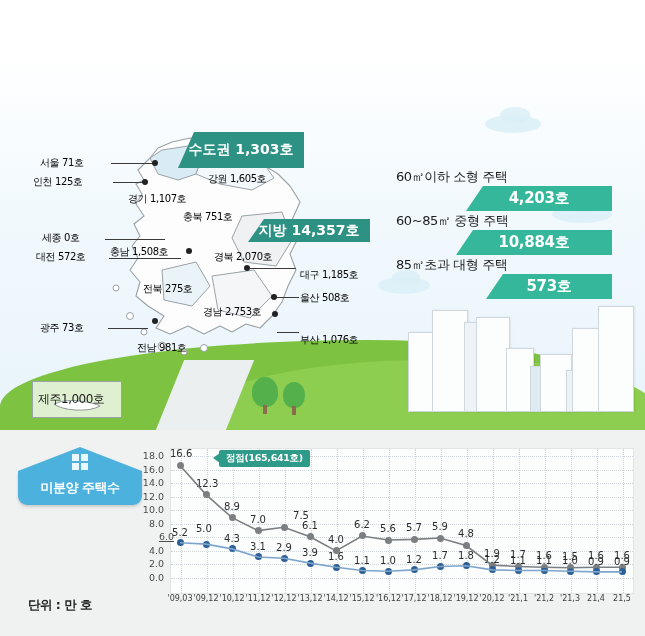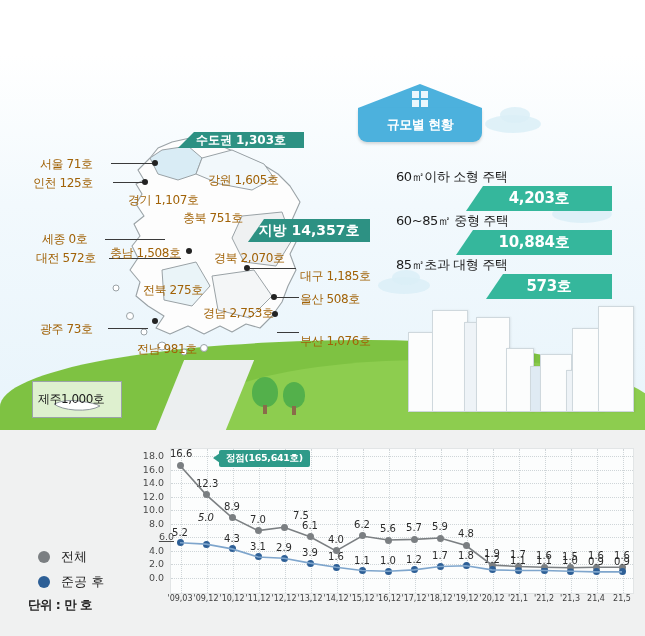--- a/index.html
+++ b/index.html
@@ -67,21 +67,21 @@
   .ribbon{
     position:absolute;background:#2d9183;color:#fff;font-weight:bold;
     display:flex;align-items:center;justify-content:center;white-space:nowrap;
     box-shadow:0 1px 2px rgba(0,0,0,.18);
   }
   .ribbon.left-cut{clip-path:polygon(16px 0,100% 0,100% 100%,0 100%);}
 
   .mint{background:#35b79c;}
 
   
-  .maplbl{position:absolute;font-size:12px;color:#a16207;white-space:nowrap;letter-spacing:-.4px;}
+  .maplbl{position:absolute;font-size:10px;color:#000000;white-space:nowrap;letter-spacing:-.4px;}
   .leader{position:absolute;background:#3a3a3a;height:1px;}
   .dot{position:absolute;width:6px;height:6px;border-radius:50%;background:#222;}
 
   .jeju-box{position:absolute;left:32px;top:381px;width:88px;height:35px;border:1px solid #9aa3a8;background:rgba(255,255,255,.75);}
   .jeju-box span{position:absolute;left:5px;top:9px;font-size:12px;color:#1c1c1c;letter-spacing:-.5px;}
 
   
   .size-row-label{position:absolute;font-size:13px;color:#1c1c1c;letter-spacing:-.4px;white-space:nowrap;}
   .size-val{
     position:absolute;height:25px;color:#fff;font-size:15px;font-weight:bold;
@@ -176,111 +176,101 @@
 
     <circle cx="24" cy="168" r="3" fill="#fff" stroke="#9aa2a6"></circle>
     <circle cx="38" cy="196" r="3.5" fill="#fff" stroke="#9aa2a6"></circle>
     <circle cx="52" cy="212" r="3" fill="#fff" stroke="#9aa2a6"></circle>
     <circle cx="70" cy="226" r="4" fill="#fff" stroke="#9aa2a6"></circle>
     <circle cx="92" cy="232" r="3" fill="#fff" stroke="#9aa2a6"></circle>
     <circle cx="112" cy="228" r="3.5" fill="#fff" stroke="#9aa2a6"></circle>
   </svg>
 
 
-  <div class="house-badge" style="left:358px;top:84px;width:124px;">
+
+  <div class="ribbon left-cut" style="left:178px;top:132px;width:126px;height:36px;font-size:14px;">
+    <span>수도권  1,303호</span>
+  </div>
+  <div class="ribbon left-cut" style="left:248px;top:219px;width:122px;height:23px;font-size:14px;">
+    <span>지방  14,357호</span>
+  </div>
+
+  <div class="maplbl" style="left:40px;top:156px;">서울 71호</div>
+  <div class="leader" style="left:111px;top:163px;width:44px;"></div>
+  <div class="dot" style="left:152px;top:160px;"></div>
+
+  <div class="maplbl" style="left:33px;top:175px;">인천 125호</div>
+  <div class="leader" style="left:113px;top:182px;width:32px;"></div>
+  <div class="dot" style="left:142px;top:179px;"></div>
+
+  <div class="maplbl" style="left:128px;top:192px;">경기 1,107호</div>
+  <div class="maplbl" style="left:208px;top:172px;">강원 1,605호</div>
+  <div class="maplbl" style="left:183px;top:210px;">충북 751호</div>
+
+  <div class="maplbl" style="left:42px;top:231px;">세종 0호</div>
+  <div class="leader" style="left:105px;top:239px;width:60px;"></div>
+
+  <div class="maplbl" style="left:36px;top:250px;">대전 572호</div>
+  <div class="leader" style="left:109px;top:258px;width:72px;"></div>
+  <div class="dot" style="left:186px;top:248px;"></div>
+
+  <div class="maplbl" style="left:110px;top:245px;">충남 1,508호</div>
+
+  <div class="maplbl" style="left:214px;top:250px;">경북  2,070호</div>
+  <div class="dot" style="left:244px;top:265px;"></div>
+  <div class="leader" style="left:250px;top:268px;width:46px;"></div>
+  <div class="maplbl" style="left:300px;top:268px;">대구 1,185호</div>
+
+  <div class="dot" style="left:271px;top:294px;"></div>
+  <div class="leader" style="left:277px;top:297px;width:22px;"></div>
+  <div class="maplbl" style="left:300px;top:291px;">울산 508호</div>
+
+  <div class="maplbl" style="left:143px;top:282px;">전북 275호</div>
+  <div class="maplbl" style="left:203px;top:305px;">경남  2,753호</div>
+
+  <div class="maplbl" style="left:40px;top:321px;">광주 73호</div>
+  <div class="leader" style="left:108px;top:328px;width:40px;"></div>
+  <div class="dot" style="left:152px;top:318px;"></div>
+
+  <div class="maplbl" style="left:137px;top:341px;">전남 981호</div>
+  <div class="dot" style="left:272px;top:311px;"></div>
+  <div class="leader" style="left:277px;top:332px;width:22px;"></div>
+  <div class="maplbl" style="left:300px;top:333px;">부산 1,076호</div>
+
+  <div class="jeju-box">
+    <svg style="position:absolute;left:18px;top:16px;" width="52" height="14" viewBox="0 0 52 14">
+      <path d="M3 6 Q14 1 28 3 Q44 5 49 8 Q40 13 24 12 Q10 11 3 6 Z" fill="#fff" stroke="#8d969b" stroke-width="1"></path>
+    </svg>
+    <span>제주1,000호</span>
+  </div>
+
+  <div class="size-row-label" style="left:396px;top:168px;">60㎡이하 소형 주택</div>
+  <div class="size-val mint" style="left:466px;top:186px;width:146px;">4,203호</div>
+
+  <div class="size-row-label" style="left:396px;top:212px;">60~85㎡ 중형 주택</div>
+  <div class="size-val mint" style="left:456px;top:230px;width:156px;">10,884호</div>
+
+  <div class="size-row-label" style="left:396px;top:256px;">85㎡초과 대형 주택</div>
+  <div class="size-val mint" style="left:486px;top:274px;width:126px;">573호</div>
+
+  <div class="chart-panel"></div>
+
+  <div class="house-badge" style="left:18px;top:447px;width:124px;">
     <div class="roof"></div>
     <div class="grid">
         <i></i>
         <i></i>
         <i></i>
         <i></i>
       </div>
     <div class="body">
-      <span>규모별 현황</span>
-    </div>
-  </div>
-
-  <div class="ribbon left-cut" style="left:178px;top:132px;width:126px;height:16px;font-size:12px;">
-    <span>수도권  1,303호</span>
-  </div>
-  <div class="ribbon left-cut" style="left:248px;top:219px;width:122px;height:23px;font-size:14px;">
-    <span>지방  14,357호</span>
-  </div>
-
-  <div class="maplbl" style="left:40px;top:156px;">서울 71호</div>
-  <div class="leader" style="left:111px;top:163px;width:44px;"></div>
-  <div class="dot" style="left:152px;top:160px;"></div>
-
-  <div class="maplbl" style="left:33px;top:175px;">인천 125호</div>
-  <div class="leader" style="left:113px;top:182px;width:32px;"></div>
-  <div class="dot" style="left:142px;top:179px;"></div>
-
-  <div class="maplbl" style="left:128px;top:192px;">경기 1,107호</div>
-  <div class="maplbl" style="left:208px;top:172px;">강원 1,605호</div>
-  <div class="maplbl" style="left:183px;top:210px;">충북 751호</div>
-
-  <div class="maplbl" style="left:42px;top:231px;">세종 0호</div>
-  <div class="leader" style="left:105px;top:239px;width:60px;"></div>
-
-  <div class="maplbl" style="left:36px;top:250px;">대전 572호</div>
-  <div class="leader" style="left:109px;top:258px;width:72px;"></div>
-  <div class="dot" style="left:186px;top:248px;"></div>
-
-  <div class="maplbl" style="left:110px;top:245px;">충남 1,508호</div>
-
-  <div class="maplbl" style="left:214px;top:250px;">경북  2,070호</div>
-  <div class="dot" style="left:244px;top:265px;"></div>
-  <div class="leader" style="left:250px;top:268px;width:46px;"></div>
-  <div class="maplbl" style="left:300px;top:268px;">대구 1,185호</div>
-
-  <div class="dot" style="left:271px;top:294px;"></div>
-  <div class="leader" style="left:277px;top:297px;width:22px;"></div>
-  <div class="maplbl" style="left:300px;top:291px;">울산 508호</div>
-
-  <div class="maplbl" style="left:143px;top:282px;">전북 275호</div>
-  <div class="maplbl" style="left:203px;top:305px;">경남  2,753호</div>
-
-  <div class="maplbl" style="left:40px;top:321px;">광주 73호</div>
-  <div class="leader" style="left:108px;top:328px;width:40px;"></div>
-  <div class="dot" style="left:152px;top:318px;"></div>
-
-  <div class="maplbl" style="left:137px;top:341px;">전남 981호</div>
-  <div class="dot" style="left:272px;top:311px;"></div>
-  <div class="leader" style="left:277px;top:332px;width:22px;"></div>
-  <div class="maplbl" style="left:300px;top:333px;">부산 1,076호</div>
-
-  <div class="jeju-box">
-    <svg style="position:absolute;left:18px;top:16px;" width="52" height="14" viewBox="0 0 52 14">
-      <path d="M3 6 Q14 1 28 3 Q44 5 49 8 Q40 13 24 12 Q10 11 3 6 Z" fill="#fff" stroke="#8d969b" stroke-width="1"></path>
-    </svg>
-    <span>제주1,000호</span>
-  </div>
-
-  <div class="size-row-label" style="left:396px;top:168px;">60㎡이하 소형 주택</div>
-  <div class="size-val mint" style="left:466px;top:186px;width:146px;">4,203호</div>
-
-  <div class="size-row-label" style="left:396px;top:212px;">60~85㎡ 중형 주택</div>
-  <div class="size-val mint" style="left:456px;top:230px;width:156px;">10,884호</div>
-
-  <div class="size-row-label" style="left:396px;top:256px;">85㎡초과 대형 주택</div>
-  <div class="size-val mint" style="left:486px;top:274px;width:126px;">573호</div>
-
-  <div class="chart-panel"></div>
-
-
-  <div class="legend">
-    <div class="row">
-      <span class="sw" style="background:#7b7f82;"></span>
-      <span>전체</span>
-    </div>
-    <div class="row">
-      <span class="sw" style="background:#2d5f96;"></span>
-      <span>준공 후</span>
-    </div>
-  </div>
+      <span>미분양 주택수</span>
+    </div>
+  </div>
+
   <div class="unit">단위 : 만 호</div>
 
   <div class="chart-box" id="plot">
       <div class="gl" style="top: 129px;"></div>
       <div class="gl" style="top: 115.444px;"></div>
       <div class="gl" style="top: 101.889px;"></div>
       <div class="gl" style="top: 88.3333px;"></div>
       <div class="gl" style="top: 74.7778px;"></div>
       <div class="gl" style="top: 61.2222px;"></div>
       <div class="gl" style="top: 47.6667px;"></div>
@@ -343,21 +333,21 @@
       <div class="vlbl" style="left: 534px; top: 550.156px; width: 20px; text-align: center;">1.6</div>
       <div class="pt total" style="left: 566.5px; top: 564.333px;"></div>
       <div class="vlbl" style="left: 560px; top: 550.833px; width: 20px; text-align: center;">1.5</div>
       <div class="pt total" style="left: 592.5px; top: 563.656px;"></div>
       <div class="vlbl" style="left: 586px; top: 550.156px; width: 20px; text-align: center;">1.6</div>
       <div class="pt total" style="left: 618.5px; top: 563.656px;"></div>
       <div class="vlbl" style="left: 612px; top: 550.156px; width: 20px; text-align: center;">1.6</div>
       <div class="pt after" style="left: 176.5px; top: 539.256px;"></div>
       <div class="vlbl" style="left: 170px; top: 526.756px; width: 20px; text-align: center;">5.2</div>
       <div class="pt after" style="left: 202.5px; top: 540.611px;"></div>
-      <div class="vlbl" style="left: 196px; top: 512px; width: 20px; text-align: center; font-style: italic;">5.0</div>
+      <div class="vlbl" style="left: 196px; top: 523px; width: 20px; text-align: left;">5.0</div>
       <div class="pt after" style="left: 228.5px; top: 545.356px;"></div>
       <div class="vlbl" style="left: 222px; top: 532.856px; width: 20px; text-align: center;">4.3</div>
       <div class="pt after" style="left: 254.5px; top: 553.489px;"></div>
       <div class="vlbl" style="left: 248px; top: 540.989px; width: 20px; text-align: center;">3.1</div>
       <div class="pt after" style="left: 280.5px; top: 554.844px;"></div>
       <div class="vlbl" style="left: 274px; top: 542.344px; width: 20px; text-align: center;">2.9</div>
       <div class="pt after" style="left: 306.5px; top: 559.589px;"></div>
       <div class="vlbl" style="left: 300px; top: 547.089px; width: 20px; text-align: center;">3.9</div>
       <div class="pt after" style="left: 332.5px; top: 563.656px;"></div>
       <div class="vlbl" style="left: 326px; top: 551.156px; width: 20px; text-align: center;">1.6</div>

